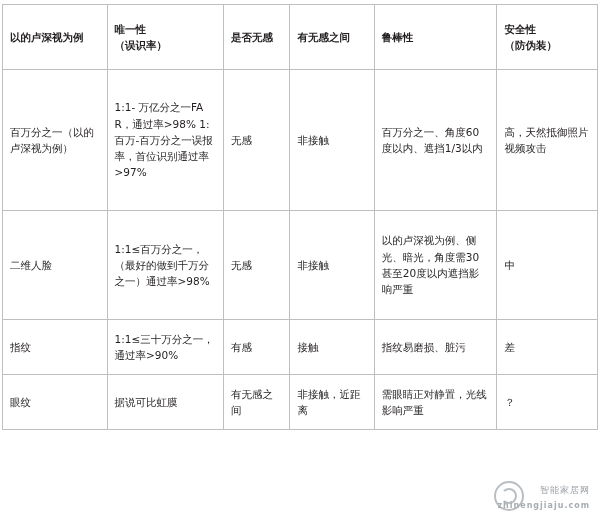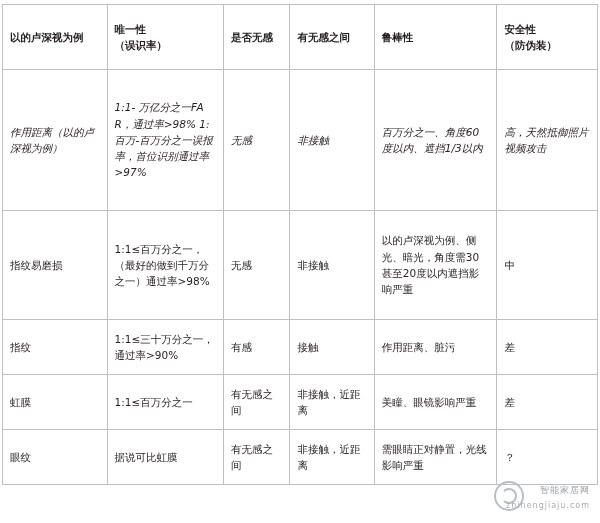--- a/index.html
+++ b/index.html
@@ -34,41 +34,42 @@
     vertical-align: middle;
   }
   col.c0 { width: 104px; }
   col.c1 { width: 116px; }
   col.c2 { width: 66px; }
   col.c3 { width: 84px; }
   col.c4 { width: 122px; }
   col.c5 { width: 100px; }
 
   .row-header td { height: 52px; }
-  .r0 td { height: 128px; font-style: italic; }
+  .r0 td { height: 128px; }
   .r1 td { height: 96px; }
   .r2 td { height: 42px; }
   .r3 td { height: 28px; }
   .r4 td { height: 42px; }
   .r5 td { height: 42px; }
   .wm-text {
     position: absolute;
     right: 10px;
     bottom: 26px;
     font-size: 9px;
     color: #9aa0a6;
     letter-spacing: 1px;
   }
   .wm-text2 {
     position: absolute;
     right: 10px;
     bottom: 13px;
     font-size: 8px;
     color: #a8adb2;
     letter-spacing: 1px;
+    font-weight: bold;
   }
   .wm-circle {
     position: absolute;
     right: 76px;
     bottom: 12px;
     width: 26px;
     height: 26px;
     border: 2px solid #b9bec3;
     border-radius: 50%;
   }
@@ -115,50 +116,42 @@
         <div>鲁棒性</div>
       </td>
       <td>
         <div>安全性</div>
         <div>（防伪装）</div>
       </td>
     </tr>
   </thead>
   <tbody>
     <tr class="r0">
-      <td>作用距离（以的卢深视为例）</td>
+      <td>百万分之一（以的卢深视为例）</td>
       <td>1:1- 万亿分之一FAR，通过率&gt;98%
 1:百万-百万分之一误报率，首位识别通过率&gt;97%</td>
       <td>无感</td>
       <td>非接触</td>
       <td>百万分之一、角度60度以内、遮挡1/3以内</td>
       <td>高，天然抵御照片视频攻击</td>
     </tr>
     <tr class="r1">
-      <td>指纹易磨损</td>
+      <td>二维人脸</td>
       <td>1:1≤百万分之一，（最好的做到千万分之一）通过率&gt;98%</td>
       <td>无感</td>
       <td>非接触</td>
       <td>以的卢深视为例、侧光、暗光，角度需30甚至20度以内遮挡影响严重</td>
       <td>中</td>
     </tr>
     <tr class="r2">
       <td>指纹</td>
       <td>1:1≤三十万分之一，通过率&gt;90%</td>
       <td>有感</td>
       <td>接触</td>
-      <td>作用距离、脏污</td>
-      <td>差</td>
-    </tr>
-    <tr class="r4">
-      <td>虹膜</td>
-      <td>1:1≤百万分之一</td>
-      <td>有无感之间</td>
-      <td>非接触，近距离</td>
-      <td>美瞳、眼镜影响严重</td>
+      <td>指纹易磨损、脏污</td>
       <td>差</td>
     </tr>
     <tr class="r5">
       <td>眼纹</td>
       <td>据说可比虹膜</td>
       <td>有无感之间</td>
       <td>非接触，近距离</td>
       <td>需眼睛正对静置，光线影响严重</td>
       <td>？</td>
     </tr>

